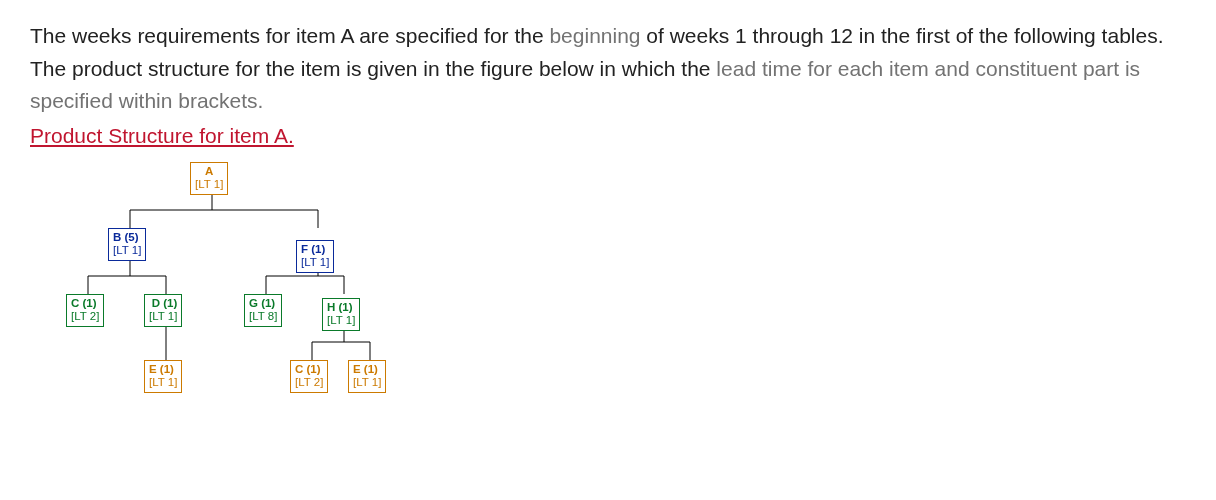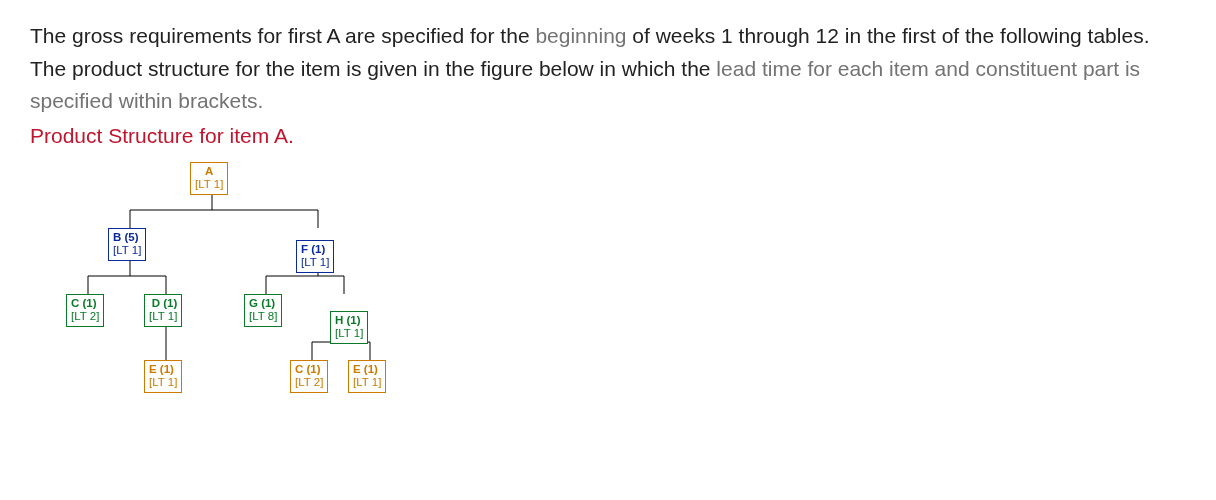--- a/index.html
+++ b/index.html
@@ -12,20 +12,21 @@
     width: 1216px;
     box-sizing: border-box;
     line-height: 1.55;
   }
   .para {
     margin: 0 0 2px 0;
   }
   .red { color: #737373; }
   .structure-title {
     color: #c0152f;
+    text-decoration: underline;
     margin-top: 2px;
     margin-bottom: 6px;
   }
   
   .tree-area {
     position: relative;
     width: 380px;
     height: 290px;
     margin-left: 10px;
     font-size: 11.5px;
@@ -49,21 +50,21 @@
     position:absolute; left:0; top:0;
     width:100%; height:100%;
     pointer-events:none;
   }
   svg.conn line { stroke:#000; stroke-width:1; }
 </style>
 </head>
 <body>
 
 <p class="para">
-  <span>The gross requirements for first A are specified for the </span><span class="red">beginning</span><span> of weeks 1 through 12 in the first of the following tables.   The product structure for the item is given in the figure below in which the </span><span class="red">lead time for each item and constituent part is specified within brackets.</span>
+  <span>The weeks requirements for item A are specified for the </span><span class="red">beginning</span><span> of weeks 1 through 12 in the first of the following tables.   The product structure for the item is given in the figure below in which the </span><span class="red">lead time for each item and constituent part is specified within brackets.</span>
 </p>
 <div class="structure-title">Product Structure for item A.</div>
 
 <div class="tree-area">
   <svg class="conn" viewBox="0 0 380 290">
 
     <line x1="172" y1="36" x2="172" y2="52"></line>
     <line x1="90" y1="52" x2="278" y2="52"></line>
     <line x1="90" y1="52" x2="90" y2="70"></line>
     <line x1="278" y1="52" x2="278" y2="70"></line>
@@ -105,21 +106,21 @@
     <div class="lt">[LT 2]</div>
   </div>
   <div class="node green" style="left:104px; top:136px;text-align:right;">
     <div class="lbl">D (1)</div>
     <div class="lt">[LT 1]</div>
   </div>
   <div class="node green" style="left:204px; top:136px;">
     <div class="lbl">G (1)</div>
     <div class="lt">[LT 8]</div>
   </div>
-  <div class="node green" style="left:282px; top:153px;margin-left:8px;">
+  <div class="node green" style="left:282px; top:140px;">
     <div class="lbl">H (1)</div>
     <div class="lt">[LT 1]</div>
   </div>
 
   <div class="node orange" style="left:104px; top:202px;">
     <div class="lbl">E (1)</div>
     <div class="lt">[LT 1]</div>
   </div>
   <div class="node orange" style="left:250px; top:202px;">
     <div class="lbl">C (1)</div>

